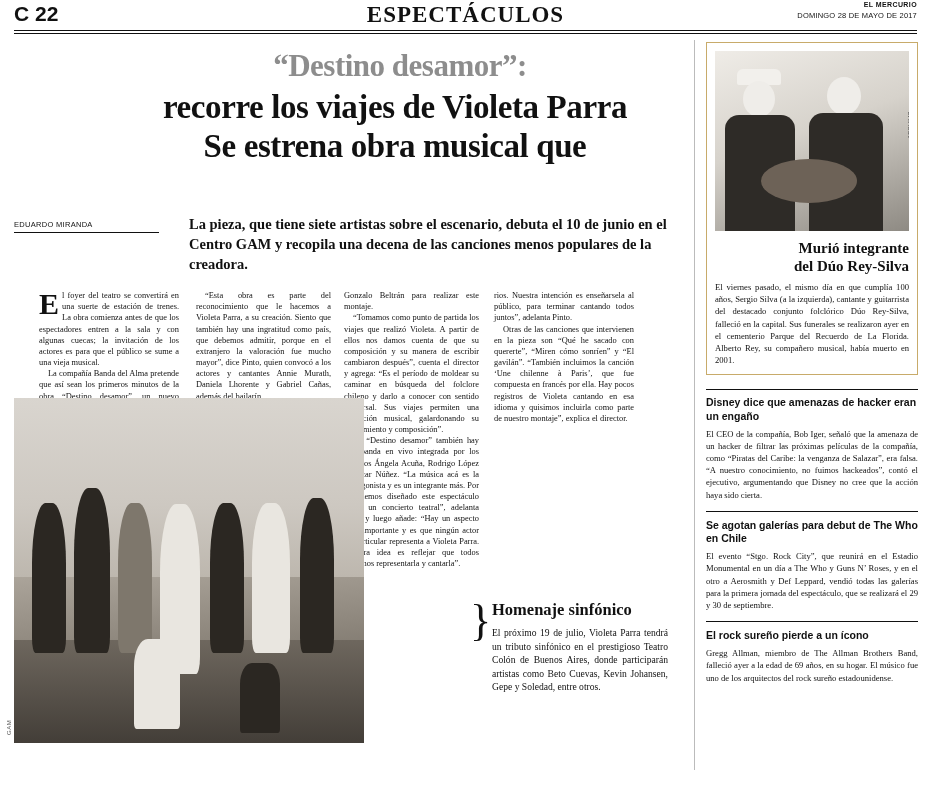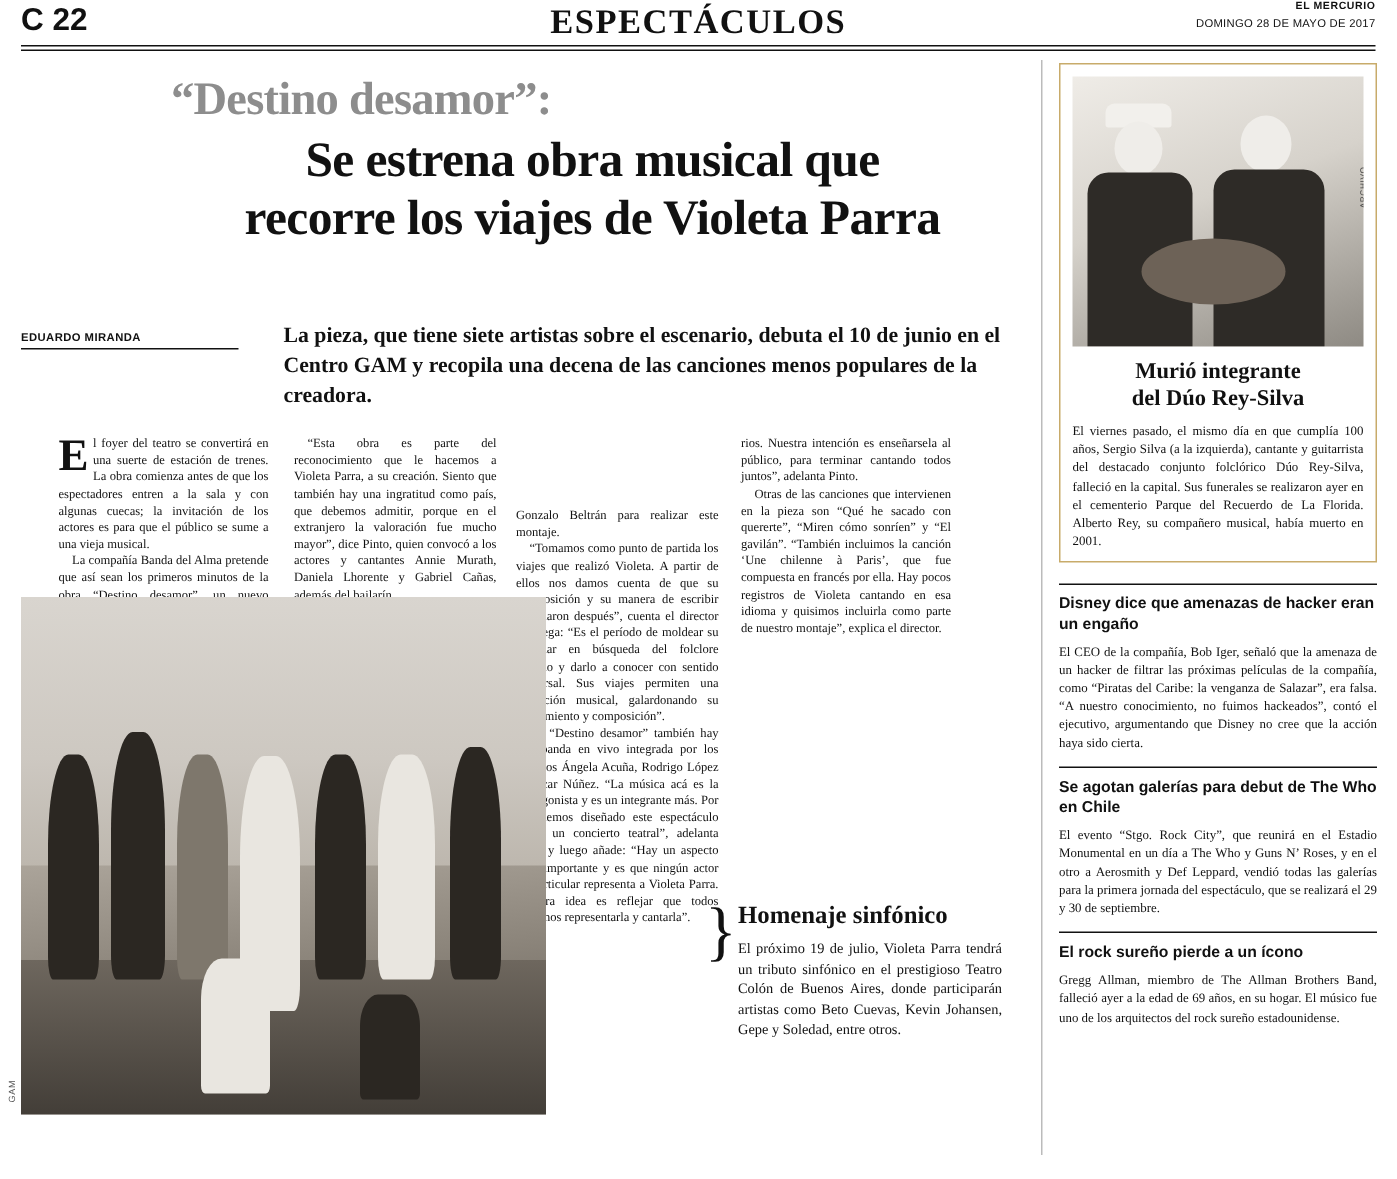--- a/index.html
+++ b/index.html
@@ -44,21 +44,21 @@
   }
 
   
   .main { position: absolute; left: 14px; top: 42px; width: 672px; }
   .railsep { position: absolute; left: 694px; top: 40px; width: 0; height: 730px; border-left: 0.7px solid #bbb; }
   .rail { position: absolute; left: 706px; top: 42px; width: 212px; }
 
   
   .kicker {
     font-family: "Liberation Serif", serif;
-    text-align: left;
+    text-align: center;
     font-size: 31px;
     color: #8d8d8d;
     font-weight: bold;
     letter-spacing: -0.5px;
     margin: 6px 0 0 0;
     padding-left: 100px;
   }
   .headline {
     font-family: "Liberation Serif", serif;
     text-align: center;
@@ -66,41 +66,41 @@
     font-size: 33px;
     line-height: 1.18;
     letter-spacing: -0.4px;
     margin: 4px 0 0 0;
     padding-left: 90px;
   }
 
   .byline {
     position: absolute; left: 0; top: 178px; width: 150px;
     font-family: "Liberation Sans", sans-serif;
-    font-size: 7.5px; font-weight: bold; letter-spacing: .3px;
+    font-size: 7.5px; font-weight: normal; letter-spacing: .3px;
     text-transform: uppercase;
   }
   .byline-rule { position: absolute; left:0; top: 190px; width: 145px; border-top: 0.7px solid #111; }
 
   .lead {
     position: absolute; left: 175px; top: 172px; width: 490px;
     font-family: "Liberation Serif", serif;
     font-weight: bold;
     font-size: 14.5px;
     line-height: 1.38;
   }
 
   
   .bodycols { position: absolute; left: 0; top: 248px; width: 672px; }
   .col { position: absolute; top: 0; font-size: 8.4px; line-height: 1.33; text-align: justify; }
   .col p { margin: 0 0 0 0; text-indent: 9px; }
   .col p.first { text-indent: 0; }
   .c1 { left: 25px; width: 140px; }
   .c2 { left: 182px; width: 135px; }
-  .c3 { left: 330px; width: 135px; margin-top: 48px; }
+  .c3 { left: 330px; width: 135px; }
   .c4 { left: 480px; width: 140px; }
 
   .dropcap {
     float: left;
     font-family: "Liberation Serif", serif;
     font-weight: bold;
     font-size: 30px;
     line-height: 0.78;
     padding: 2px 3px 0 0;
   }
@@ -167,21 +167,21 @@
   }
   .rp-head { position:absolute; border-radius:50%; background:#efede9; }
   .rp-body { position:absolute; background:#2e2b27; }
   .rp-hat  { position:absolute; background:#f2f0ec; border-radius:6px 6px 2px 2px; }
   .rail-credit {
     position:absolute; right:2px; top:60px;
     font-family:"Liberation Sans", sans-serif; font-size:5.5px; color:#444;
     transform: rotate(-90deg); transform-origin: right top; letter-spacing:.4px;
   }
   .rail-box h2 {
-    margin: 8px 0 6px 0; text-align: center;
+    margin: 8px 0 6px 0; text-align: right;
     font-family: "Liberation Serif", serif;
     font-weight: bold; font-size: 15px; line-height: 1.2;
   }
   .rail-box p {
     margin: 0; font-size: 8.6px; line-height: 1.42; text-align: justify;
   }
 
   .rail-rule { width: 212px; border-top: 1.2px solid #111; margin: 14px 0 6px 0; }
   .rail-item h4 {
     margin: 0 0 5px 0;
@@ -207,22 +207,22 @@
       <div class="b2">DOMINGO 28 DE MAYO DE 2017</div>
     </div>
   </div>
   <div class="rule-top"></div>
   <div class="rule-top2"></div>
 
   <div class="main">
 
     <div class="kicker">“Destino desamor”:</div>
     <div class="headline">
+      <div>recorre los viajes de Violeta Parra</div>
       <div>Se estrena obra musical que</div>
-      <div>recorre los viajes de Violeta Parra</div>
     </div>
 
     <div class="byline">EDUARDO MIRANDA</div>
     <div class="byline-rule"></div>
 
     <div class="lead">La pieza, que tiene siete artistas sobre el escenario, debuta el 10 de junio en el Centro GAM y recopila una decena de las canciones menos populares de la creadora.</div>
 
     <div class="bodycols">
 
       <div class="col c1">

